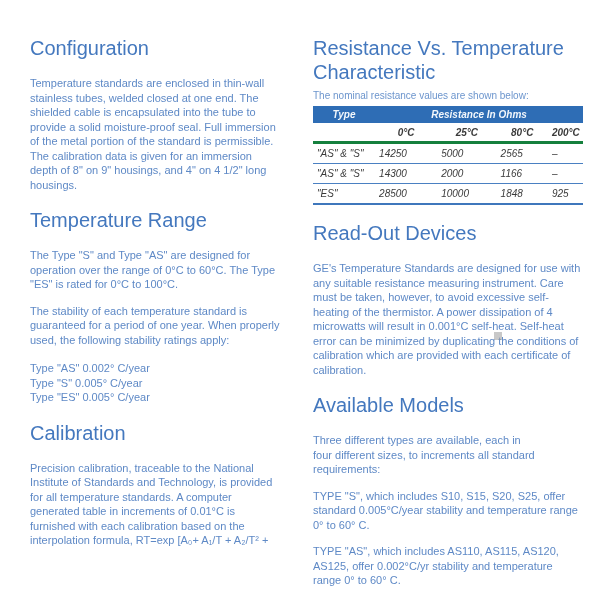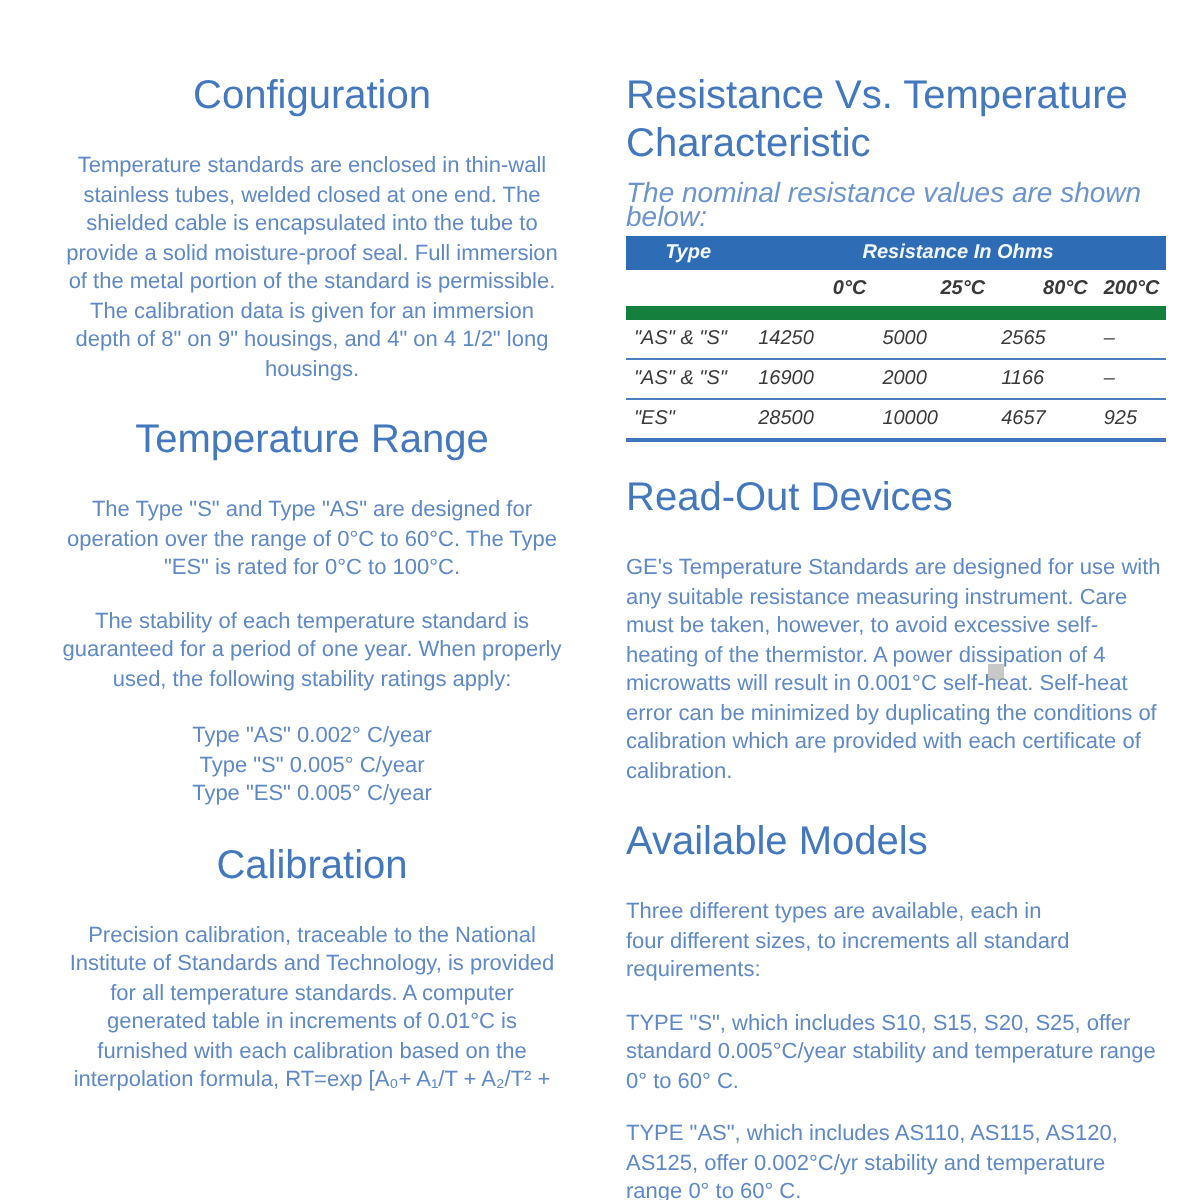--- a/index.html
+++ b/index.html
@@ -6,44 +6,43 @@
   .page{
     position:relative;
     width:600px;height:600px;
     background:#ffffff;
     overflow:hidden;
     font-family:"Liberation Sans", sans-serif;
     box-sizing:border-box;
     display:flex;
   }
   .col{box-sizing:border-box;padding-top:36px;}
-  .col-left{width:300px;padding-left:30px;padding-right:18px;text-align:center;}
+  .col-left{width:300px;padding-left:30px;padding-right:18px;}
   .col-right{width:300px;padding-left:13px;padding-right:17px;}
   h2{
     font-size:20px;
     line-height:24px;
     font-weight:400;
     color:#4478be;
     margin:16px 0 16px 0;
   }
   h2.first{margin-top:0;}
   p.body{
     font-size:11px;
     line-height:14.5px;
     color:#5e89c6;
     margin:0 0 12px 0;
   }
   p.prewrap{white-space:pre-line;}
   .ratings{font-size:11px;line-height:14.5px;color:#5e89c6;margin:14px 0 6px 0;}
   .caption{
-    font-size:14px;
+    font-size:10px;
     line-height:12px;
     color:#6c95cd;
     margin:-10px 0 4px 0;
-    font-style:italic;
   }
   table.rtable{
     width:100%;
     border-collapse:collapse;
     table-layout:fixed;
     font-size:10px;
     margin:0 0 4px 0;
     font-style:italic;
   }
   .rtable col.c1{width:23%;}
@@ -54,23 +53,23 @@
   .rtable tr.bar th{
     background:#2e6db5;
     color:#f2f7fc;
     font-weight:bold;
     padding:3px 4px;
     text-align:center;
   }
   .rtable tr.temps th{
     color:#3a3a3a;
     font-weight:bold;
-    text-align:right;
+    text-align:center;
     padding:4px 4px 3px 4px;
-    border-bottom:7px solid #15803d;
+    border-bottom:3px solid #15803d;
     background:#fff;
   }
   .rtable tbody td{
     color:#3a3a3a;
     text-align:left;
     padding:4px 4px;
     border-bottom:1px solid #4a80c2;
     background:#fff;
   }
   .rtable tbody tr:last-child td{border-bottom:2px solid #3f77bc;}
@@ -133,30 +132,30 @@
       <tbody>
         <tr>
           <td>"AS" &amp; "S"</td>
           <td>14250</td>
           <td>5000</td>
           <td>2565</td>
           <td>–</td>
         </tr>
         <tr>
           <td>"AS" &amp; "S"</td>
-          <td>16900</td>
+          <td>14300</td>
           <td>2000</td>
           <td>1166</td>
           <td>–</td>
         </tr>
         <tr>
           <td>"ES"</td>
           <td>28500</td>
           <td>10000</td>
-          <td>4657</td>
+          <td>1848</td>
           <td>925</td>
         </tr>
       </tbody>
     </table>
 
     <h2>Read-Out Devices</h2>
     <p class="body">GE's Temperature Standards are designed for use with any suitable resistance measuring instrument. Care must be taken, however, to avoid excessive self-heating of the thermistor. A power dissipation of 4 microwatts will result in 0.001°C self-heat. Self-heat error can be minimized by duplicating the conditions of calibration which are provided with each certificate of calibration.</p>
 
     <h2>Available Models</h2>
     <p class="body prewrap">Three different types are available, each in

